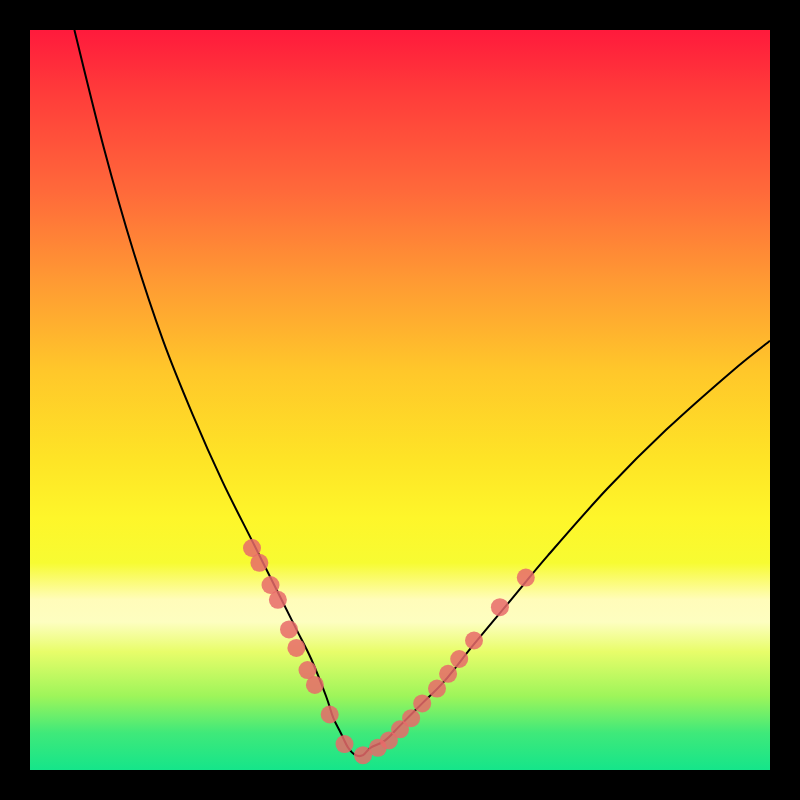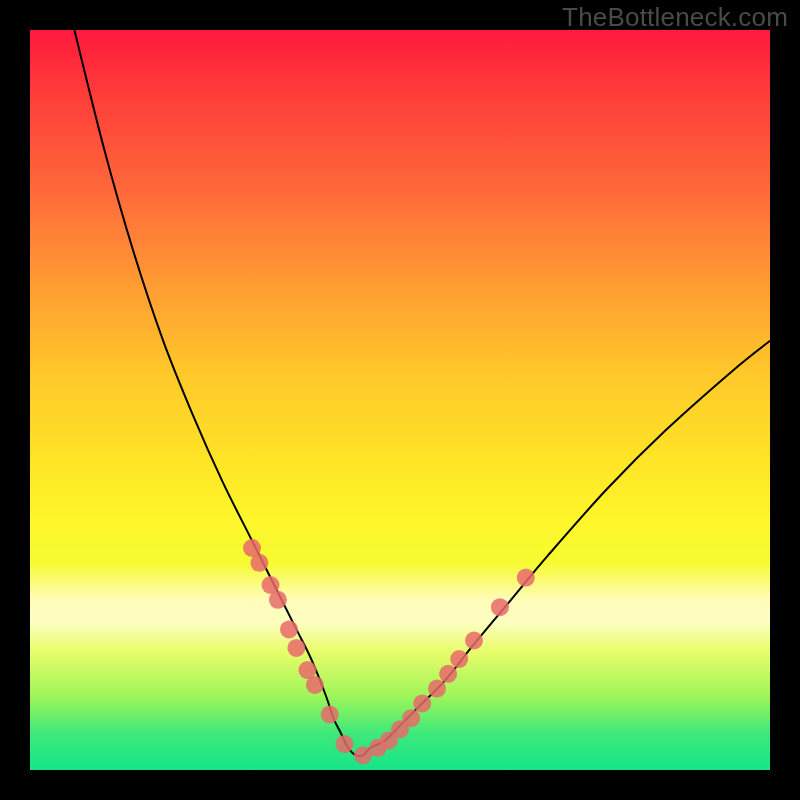--- a/index.html
+++ b/index.html
@@ -89,14 +89,13 @@
           <circle cx="392.20000000000005" cy="673.4" r="9" fill="#e86a6a" fill-opacity="0.85"></circle>
           <circle cx="407.00000000000006" cy="658.6" r="9" fill="#e86a6a" fill-opacity="0.85"></circle>
           <circle cx="418.09999999999997" cy="643.8" r="9" fill="#e86a6a" fill-opacity="0.85"></circle>
           <circle cx="429.2" cy="629" r="9" fill="#e86a6a" fill-opacity="0.85"></circle>
           <circle cx="444" cy="610.5" r="9" fill="#e86a6a" fill-opacity="0.85"></circle>
           <circle cx="469.90000000000003" cy="577.2" r="9" fill="#e86a6a" fill-opacity="0.85"></circle>
           <circle cx="495.8" cy="547.6" r="9" fill="#e86a6a" fill-opacity="0.85"></circle>
         </g>
     </svg>
   </div>
-  <div class="watermark">TheBottleneck.com</div>
 </div>
 
 </body></html>

